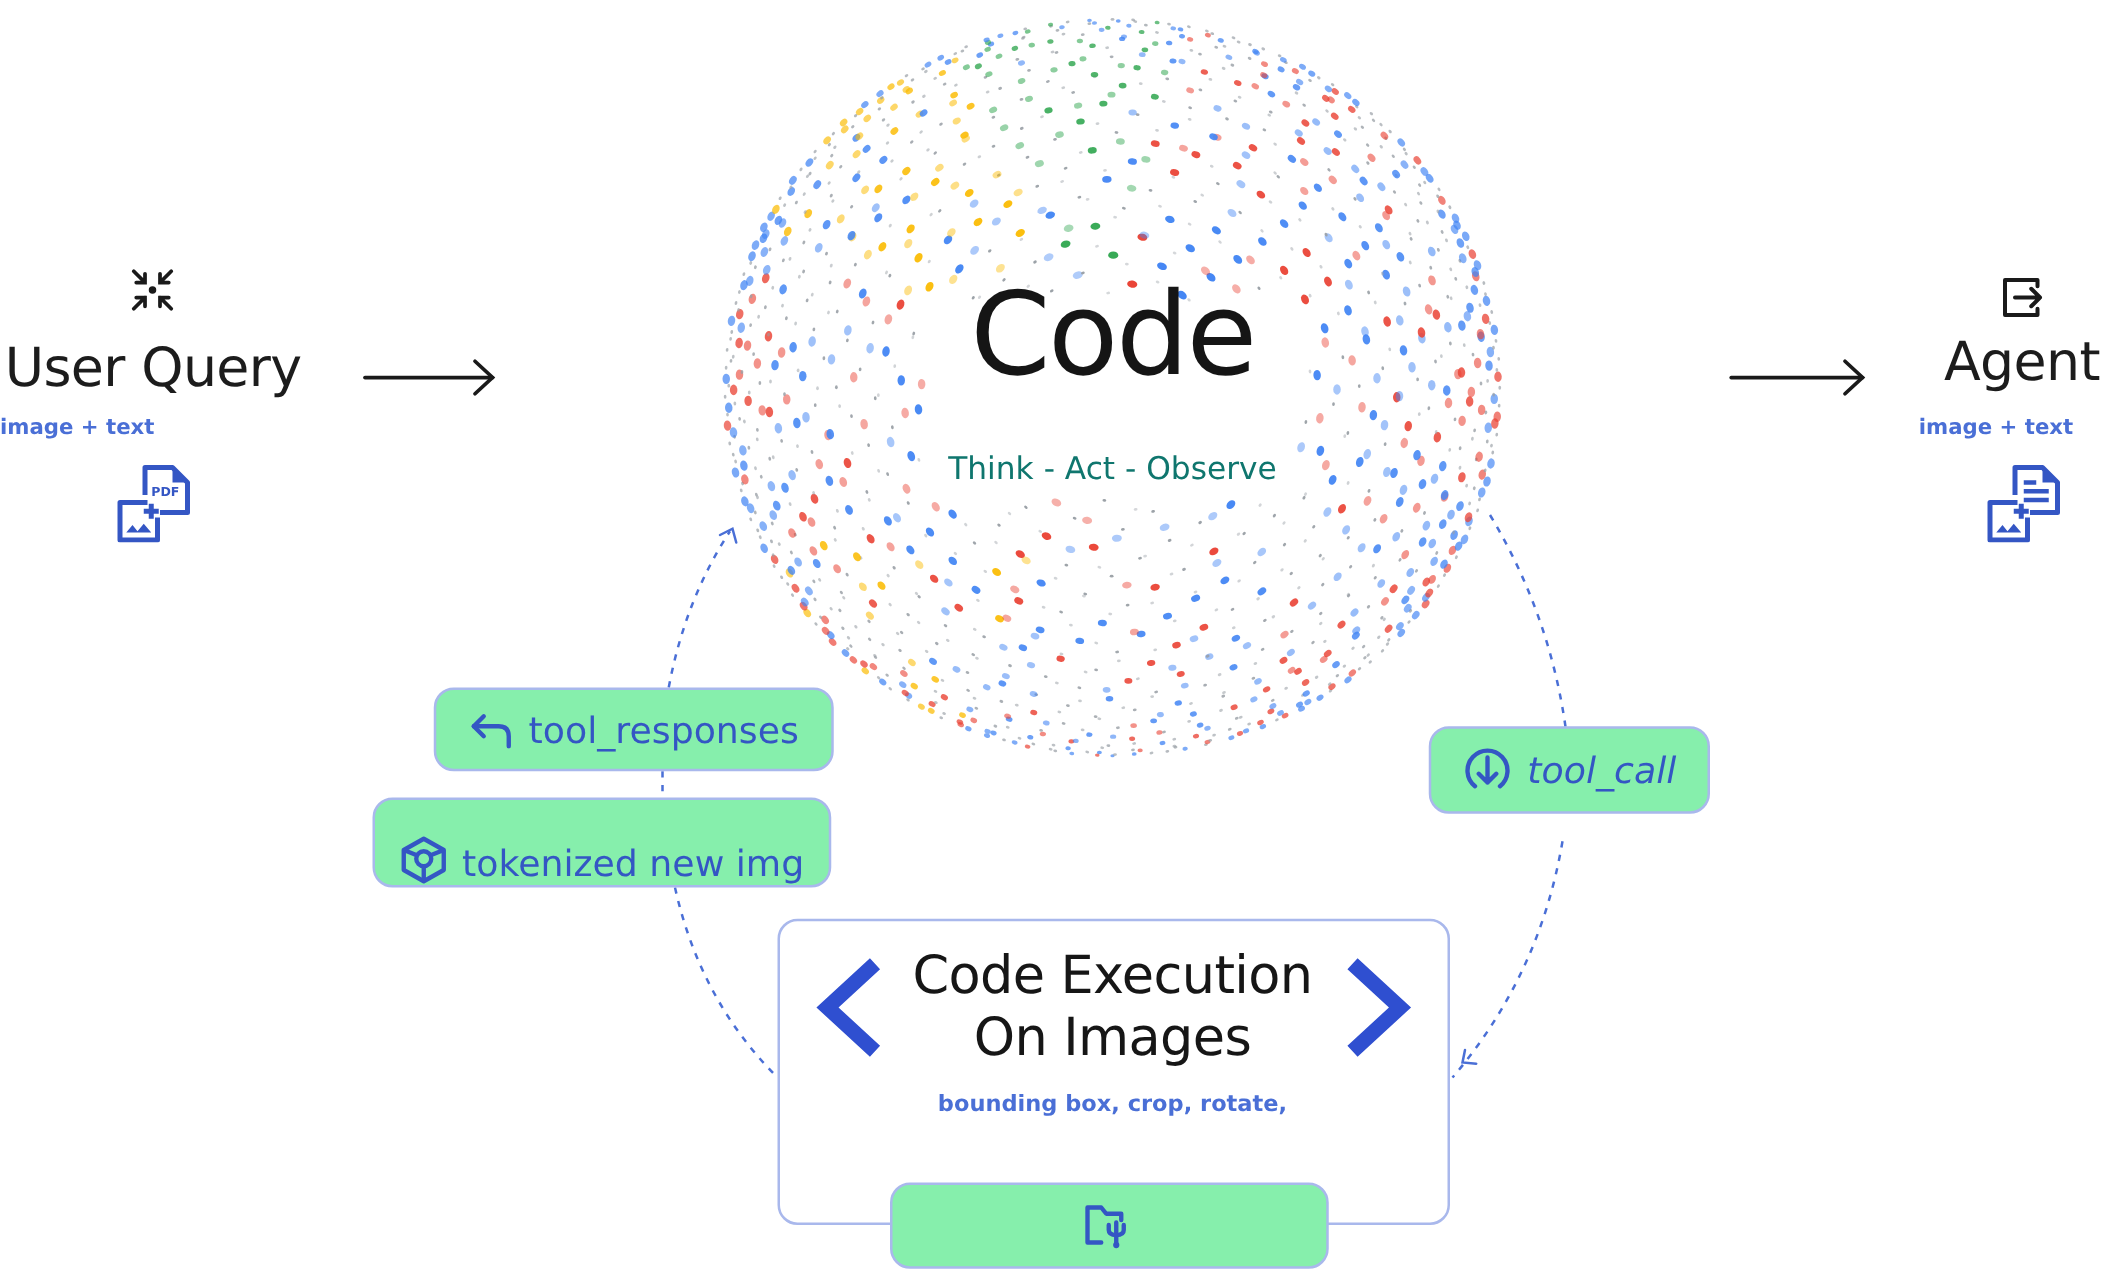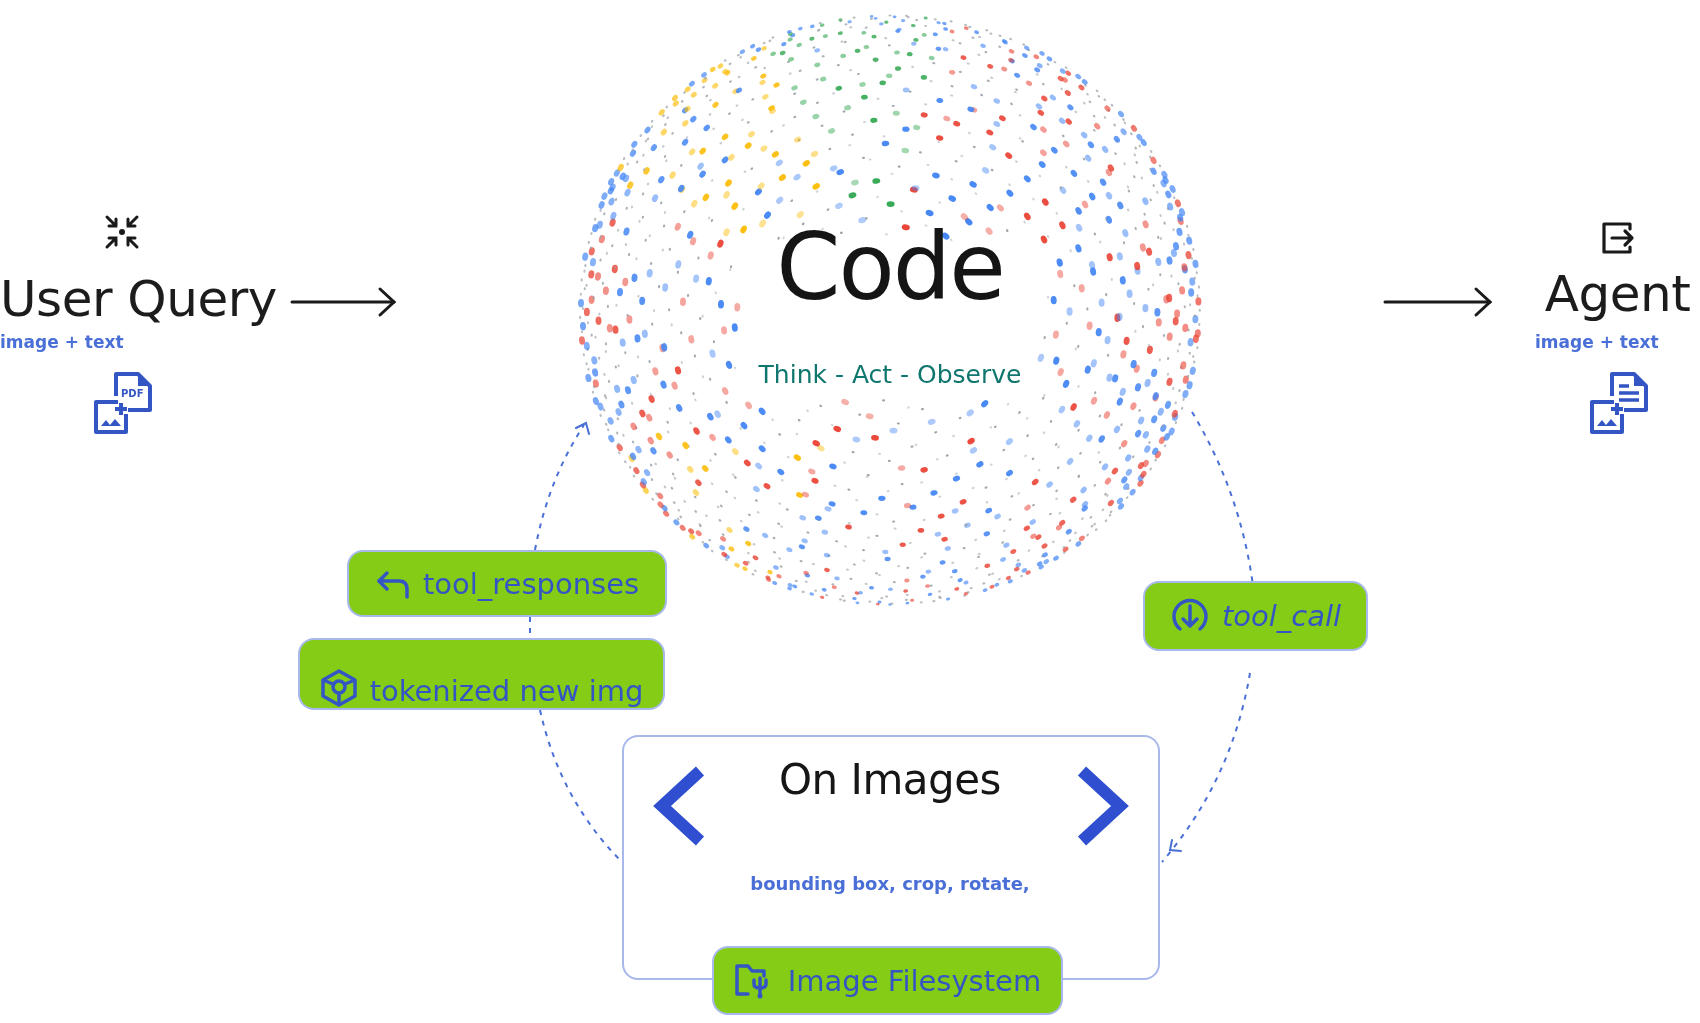--- a/index.html
+++ b/index.html
@@ -1,30 +1,30 @@
 <!DOCTYPE html>
 <html><head>
 <meta charset="utf-8">
 <style>
   html, body { margin: 0; padding: 0; background: #ffffff; }
   body { width: 1700px; height: 1023px; position: relative; overflow: hidden;
          font-family: "DejaVu Sans", "Liberation Sans", sans-serif; color: #1a1a1a; }
   #sphere { position: absolute; left: 0; top: 0; width: 1700px; height: 1023px; }
   #connectors { position: absolute; left: 0; top: 0; width: 1700px; height: 1023px; pointer-events: none; }
 
-  .side-title { position: absolute; font-size: 50px; font-weight: 400; letter-spacing: -0.5px; color: #1c1c1c; text-align: center; white-space: nowrap; }
+  .side-title { position: absolute; font-size: 43px; font-weight: 400; letter-spacing: -0.5px; color: #1c1c1c; text-align: center; white-space: nowrap; }
   .side-sub { position: absolute; font-size: 17px; color: #4a6fd6; white-space: nowrap; font-weight: bold; }
   .side-icon { position: absolute; }
 
   .agent-title { position: absolute; left: 690px; top: 222px; width: 400px; text-align: center;
                  font-size: 92px; font-weight: 500; letter-spacing: -2px; color: #151515; line-height: 1; }
   .agent-sub { position: absolute; left: 690px; top: 360px; width: 400px; text-align: center;
                font-size: 25px; color: #0f766e; }
 
-  .pill { position: absolute; border: 2px solid #a9b8ec; border-radius: 16px; background: #84cc16;
+  .pill { position: absolute; border: 2px solid #a9b8ec; border-radius: 16px; background: #86efac;
           display: flex; align-items: center; justify-content: center; gap: 12px; box-sizing: border-box;
           color: #3456c4; font-size: 29px; white-space: nowrap; }
   .pill svg { flex: none; }
 
   .code-box { position: absolute; left: 622px; top: 735px; width: 538px; height: 245px; box-sizing: border-box;
               border: 2px solid #a9b8ec; border-radius: 16px; background: #fff; }
   .code-title { position: absolute; left: 700px; top: 755px; width: 380px; text-align: center;
                 font-size: 42px; line-height: 50px; color: #161616; letter-spacing: -0.5px; }
   .code-sub { position: absolute; left: 690px; top: 870px; width: 400px; text-align: center;
               font-size: 18px; line-height: 27px; color: #4a6fd6; font-weight: bold; }
@@ -1415,28 +1415,28 @@
 </div>
 
 <div class="code-box"></div>
 <svg class="chev" style="left:652px;top:765px" width="56" height="82" viewBox="0 0 56 82">
   <path d="M48 6 L10 41 L48 76" stroke="#2f4fd0" stroke-width="12" fill="none" stroke-linejoin="miter"></path>
 </svg>
 <svg class="chev" style="left:1074px;top:765px" width="56" height="82" viewBox="0 0 56 82">
   <path d="M8 6 L46 41 L8 76" stroke="#2f4fd0" stroke-width="12" fill="none" stroke-linejoin="miter"></path>
 </svg>
 <div class="code-title">
+  <div>Code Execution</div>
   <div>On Images</div>
 </div>
 <div class="code-sub">
   <div>bounding box, crop, rotate,</div>
 </div>
 
 <div class="pill" style="left:712px;top:946px;width:351px;height:69px;">
   <svg width="42" height="38" viewBox="0 0 42 38">
     <g stroke="#3456c4" stroke-width="3.5" fill="none" stroke-linecap="round" stroke-linejoin="round">
       <path d="M14 32 H3 V4 H14 L18 9 H30 V14"></path>
       <path d="M26 16 V34 M20 18 V22 Q20 26 26 26 Q32 26 32 22 V18"></path>
     </g>
     <circle cx="26" cy="34" r="2.5" fill="#3456c4"></circle>
   </svg>
-  <span>Image Filesystem</span>
 </div>
 
 </body></html>

